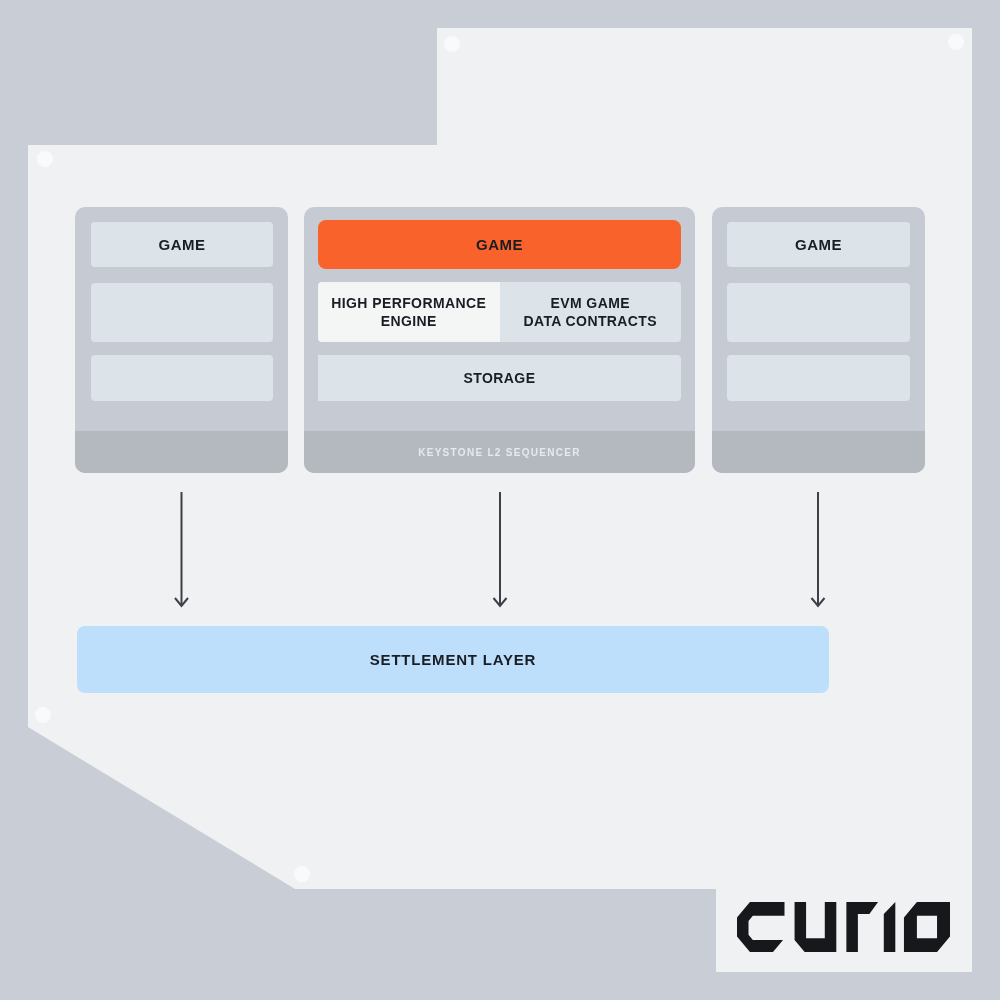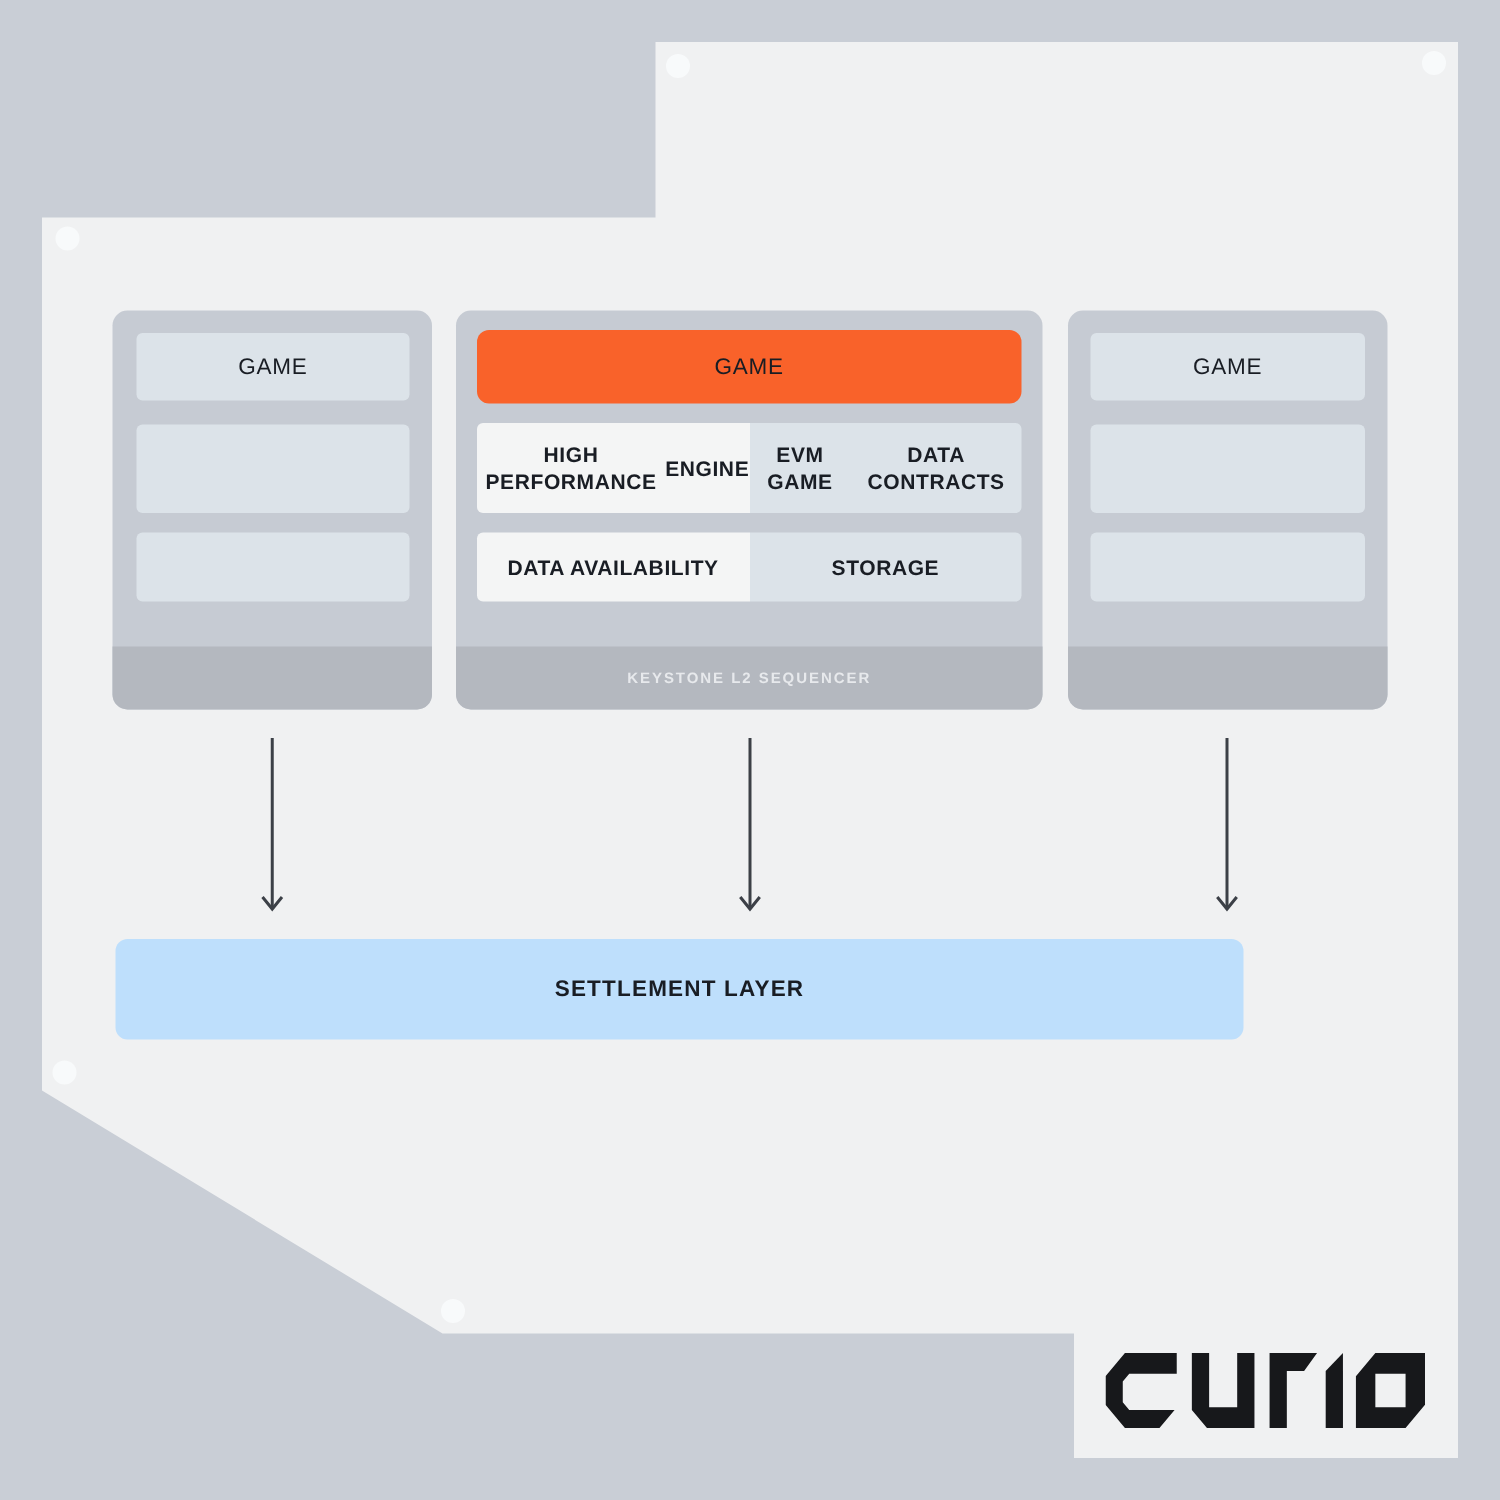--- a/index.html
+++ b/index.html
@@ -28,34 +28,34 @@
     clip-path:polygon(437px 28px,972px 28px,972px 972px,716px 972px,716px 889px,295px 889px,28px 727px,28px 145px,437px 145px);
   }
   .dot{position:absolute;width:16px;height:16px;border-radius:50%;background:var(--corner-dot);}
   .panel{position:absolute;top:207px;height:266px;background:var(--panel);border-radius:10px;}
   .panel-left{left:75px;width:213px;}
   .panel-middle{left:304px;width:391px;}
   .panel-right{left:712px;width:213px;}
   .cell{
     position:absolute;left:16px;right:15px;background:var(--cell-light);border-radius:4px;
     display:flex;align-items:center;justify-content:center;
-    font-weight:normal;font-size:15px;letter-spacing:.5px;color:var(--text-dark);
+    font-weight:bold;font-size:15px;letter-spacing:.5px;color:var(--text-dark);
   }
   .cell-game{top:15px;height:45px;}
   .cell-empty-tall{top:76px;height:59px;}
   .cell-empty-short{top:148px;height:46px;}
   .cell-game-orange{
     top:13px;height:49px;left:14px;right:14px;border-radius:8px;
     background:var(--accent-orange);
   }
   .row{position:absolute;left:14px;right:14px;display:flex;}
   .row-upper{top:75px;height:60px;}
   .row-lower{top:148px;height:46px;}
   .half{
-    flex:1;display:flex;align-items:center;justify-content:center;
+    flex:1;display:flex;flex-direction:column;align-items:center;justify-content:center;
     font-weight:bold;font-size:14px;letter-spacing:.4px;color:var(--text-dark);
     text-align:center;line-height:1.3;
   }
   .half-white{background:var(--cell-white);border-radius:4px 0 0 4px;}
   .half-light{background:var(--cell-light);border-radius:0 4px 4px 0;}
   .strip{
     position:absolute;left:0;right:0;bottom:0;height:42px;background:var(--footer-strip);
     border-radius:0 0 10px 10px;display:flex;align-items:center;justify-content:center;
     color:var(--text-light);font-weight:bold;font-size:10px;letter-spacing:1.3px;
   }
@@ -96,21 +96,20 @@
       <div class="half half-white">
         <span>HIGH PERFORMANCE</span>
         <span>ENGINE</span>
       </div>
       <div class="half half-light">
         <span>EVM GAME</span>
         <span>DATA CONTRACTS</span>
       </div>
     </div>
     <div class="row row-lower">
-      <div class="half half-white">DATA AVAILABILITY</div>
       <div class="half half-light">STORAGE</div>
     </div>
     <div class="strip">KEYSTONE L2 SEQUENCER</div>
   </section>
 
   <section class="panel panel-right">
     <div class="cell cell-game" style="left:15px;right:15px">GAME</div>
     <div class="cell cell-empty-tall" style="left:15px;right:15px"></div>
     <div class="cell cell-empty-short" style="left:15px;right:15px"></div>
     <div class="strip"></div>

